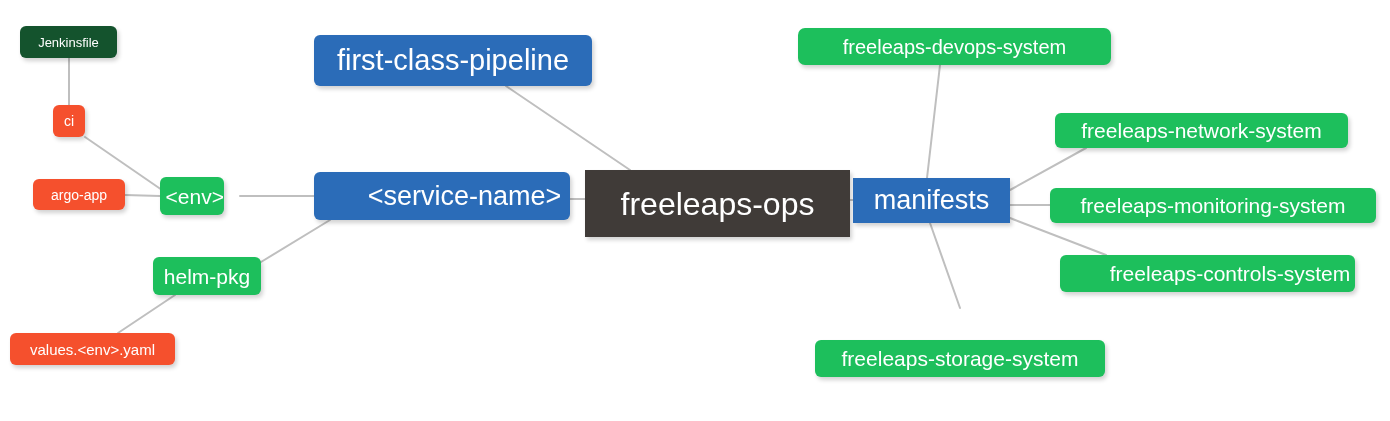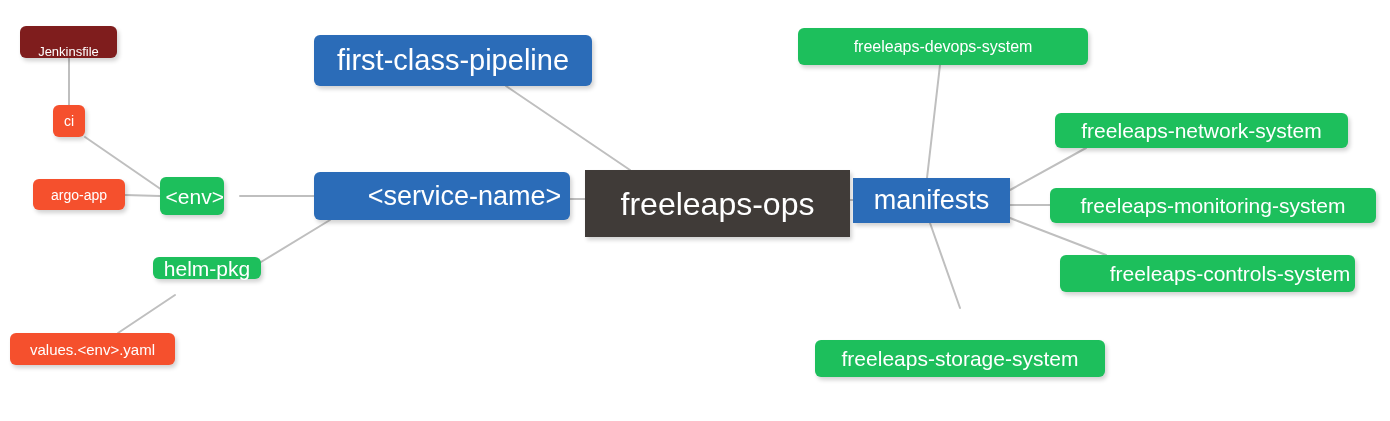--- a/index.html
+++ b/index.html
@@ -63,51 +63,51 @@
       <line x1="506" y1="86" x2="630" y2="170" stroke="#bfbfbf" stroke-width="2" stroke-linecap="round"></line>
       <line x1="570" y1="199" x2="585" y2="199" stroke="#bfbfbf" stroke-width="2" stroke-linecap="round"></line>
       <line x1="850" y1="200" x2="853" y2="200" stroke="#bfbfbf" stroke-width="2" stroke-linecap="round"></line>
       <line x1="927" y1="178" x2="940" y2="65" stroke="#bfbfbf" stroke-width="2" stroke-linecap="round"></line>
       <line x1="1010" y1="190" x2="1086" y2="148" stroke="#bfbfbf" stroke-width="2" stroke-linecap="round"></line>
       <line x1="1010" y1="205" x2="1050" y2="205" stroke="#bfbfbf" stroke-width="2" stroke-linecap="round"></line>
       <line x1="1010" y1="218" x2="1106" y2="255" stroke="#bfbfbf" stroke-width="2" stroke-linecap="round"></line>
       <line x1="930" y1="223" x2="960" y2="308" stroke="#bfbfbf" stroke-width="2" stroke-linecap="round"></line>
     </svg>
   <div id="node-layer">
-      <div class="node shape-round" style="left: 20px; top: 26px; width: 97px; height: 32px; background: #7f1d1d; font-size: 13px; align-items: flex-end;">
+      <div class="node shape-round" style="left: 20px; top: 26px; width: 97px; height: 32px; background: #14532d; font-size: 13px;">
         <span class="node-label">Jenkinsfile</span>
       </div>
       <div class="node shape-round" style="left: 53px; top: 105px; width: 32px; height: 32px; background: rgb(245, 80, 45); font-size: 14px;">
         <span class="node-label">ci</span>
       </div>
       <div class="node shape-round" style="left: 33px; top: 179px; width: 92px; height: 31px; background: rgb(245, 80, 45); font-size: 14px;">
         <span class="node-label">argo-app</span>
       </div>
       <div class="node shape-round" style="left: 160px; top: 177px; width: 64px; height: 38px; background: rgb(29, 191, 92); font-size: 21px; justify-content: flex-end;">
         <span class="node-label">&lt;env&gt;</span>
       </div>
-      <div class="node shape-round" style="left: 153px; top: 257px; width: 108px; height: 22px; background: rgb(29, 191, 92); font-size: 21px;">
+      <div class="node shape-round" style="left: 153px; top: 257px; width: 108px; height: 38px; background: rgb(29, 191, 92); font-size: 21px;">
         <span class="node-label">helm-pkg</span>
       </div>
       <div class="node shape-round" style="left: 10px; top: 333px; width: 165px; height: 32px; background: rgb(245, 80, 45); font-size: 15px; text-align: center;">
         <span class="node-label">values.&lt;env&gt;.yaml</span>
       </div>
       <div class="node shape-round" style="left: 314px; top: 35px; width: 278px; height: 51px; background: rgb(43, 108, 184); font-size: 29px;">
         <span class="node-label">first-class-pipeline</span>
       </div>
       <div class="node shape-round" style="left: 314px; top: 172px; width: 256px; height: 48px; background: rgb(43, 108, 184); font-size: 27px; padding-left: 45px;">
         <span class="node-label">&lt;service-name&gt;</span>
       </div>
       <div class="node shape-square" style="left: 585px; top: 170px; width: 265px; height: 67px; background: rgb(64, 59, 56); font-size: 32px;">
         <span class="node-label">freeleaps-ops</span>
       </div>
       <div class="node shape-square" style="left: 853px; top: 178px; width: 157px; height: 45px; background: rgb(43, 108, 184); font-size: 27px;">
         <span class="node-label">manifests</span>
       </div>
-      <div class="node shape-round" style="left: 798px; top: 28px; width: 290px; height: 37px; background: rgb(29, 191, 92); font-size: 16px;">
+      <div class="node shape-round" style="left: 798px; top: 28px; width: 313px; height: 37px; background: rgb(29, 191, 92); font-size: 20px; border-radius: 7px;">
         <span class="node-label">freeleaps-devops-system</span>
       </div>
       <div class="node shape-round" style="left: 1055px; top: 113px; width: 293px; height: 35px; background: rgb(29, 191, 92); font-size: 21px;">
         <span class="node-label">freeleaps-network-system</span>
       </div>
       <div class="node shape-round" style="left: 1050px; top: 188px; width: 326px; height: 35px; background: rgb(29, 191, 92); font-size: 21px;">
         <span class="node-label">freeleaps-monitoring-system</span>
       </div>
       <div class="node shape-round" style="left: 1060px; top: 255px; width: 295px; height: 37px; background: rgb(29, 191, 92); font-size: 21px; padding-left: 45px;">
         <span class="node-label">freeleaps-controls-system</span>

